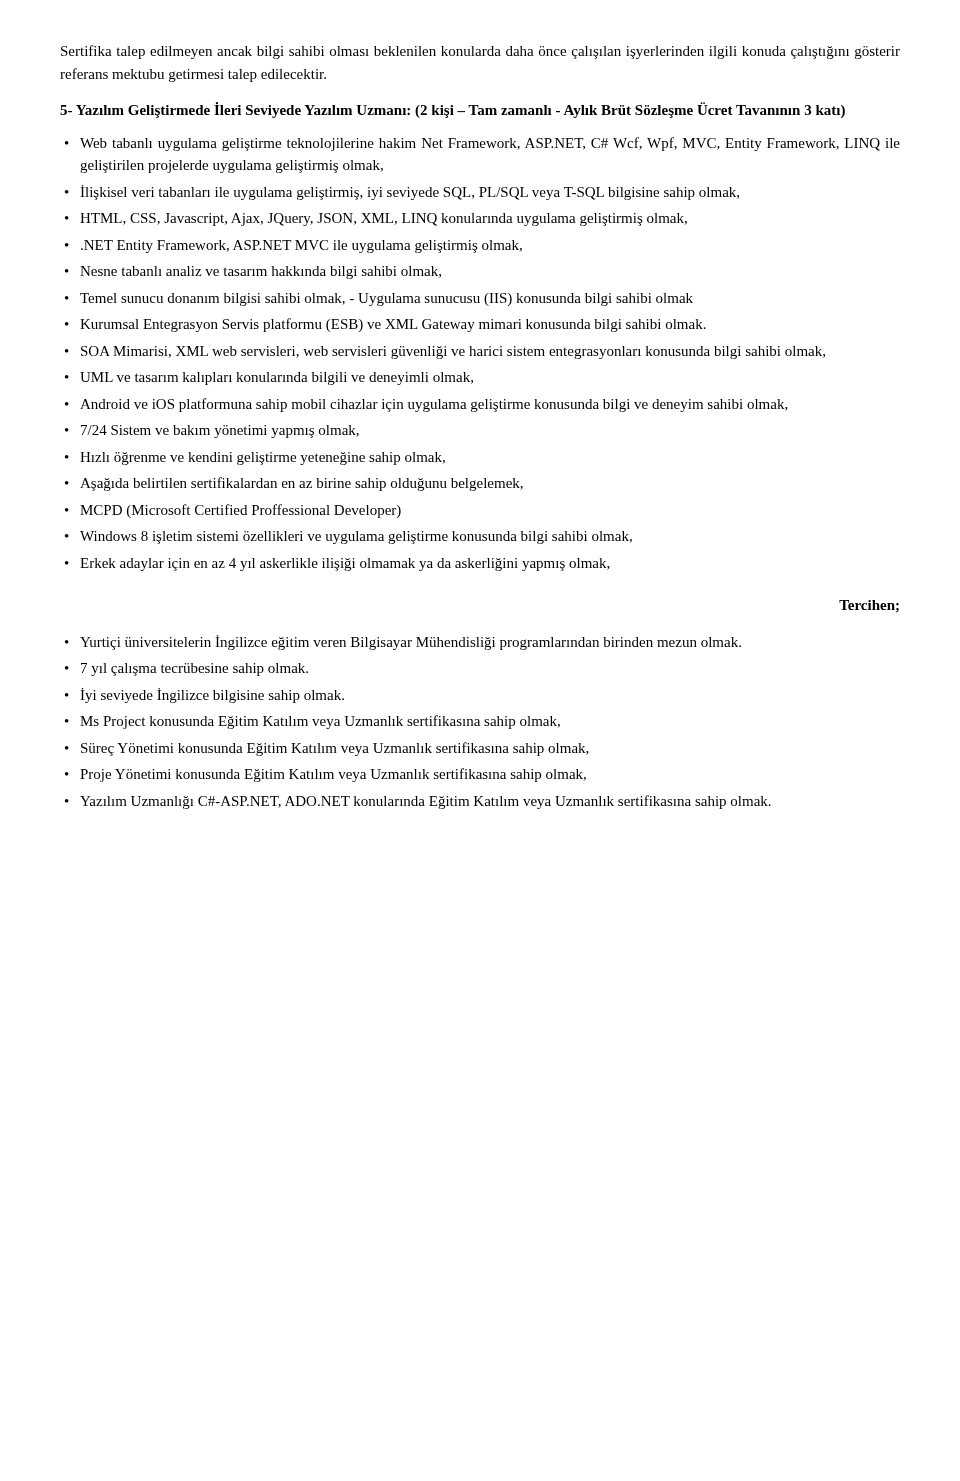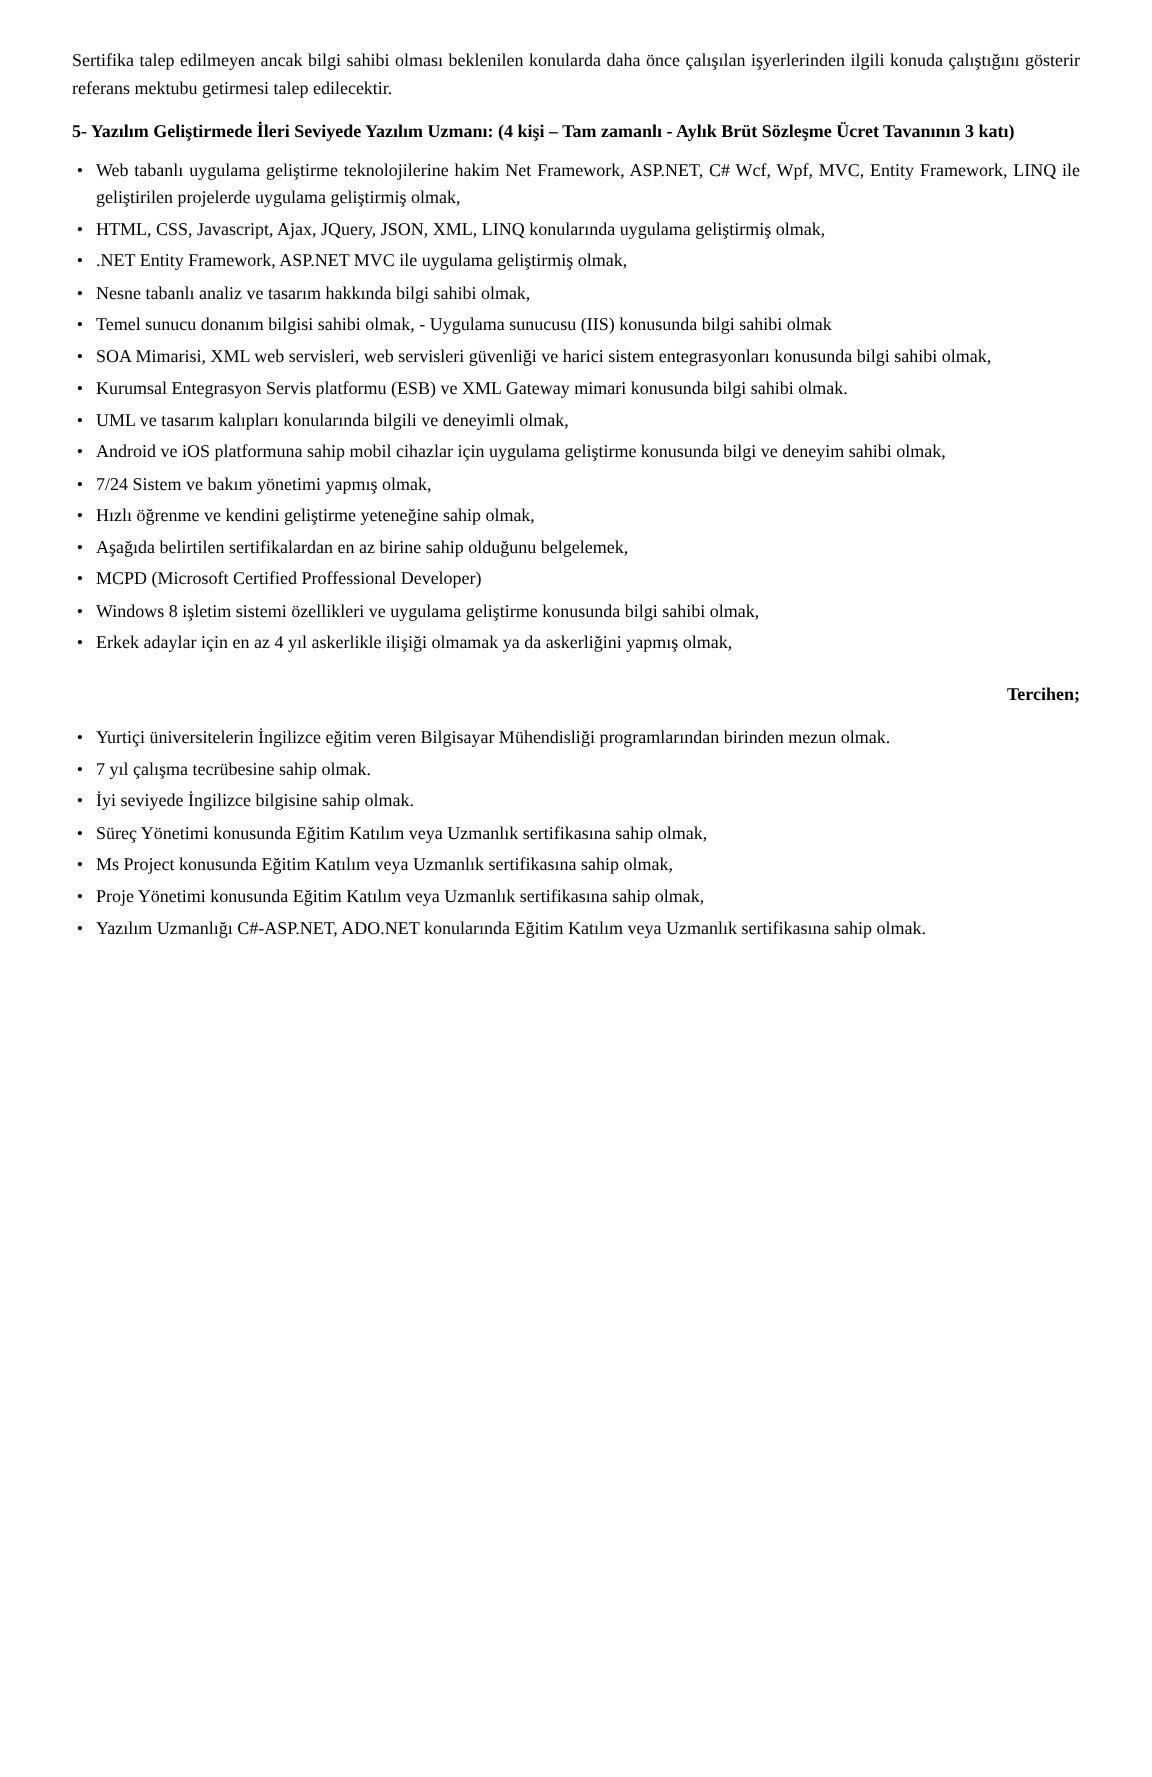--- a/index.html
+++ b/index.html
@@ -53,44 +53,45 @@
     }
   </style>
 </head>
 <body>
 
 <div>
   <p>Sertifika talep edilmeyen ancak bilgi sahibi olması beklenilen konularda daha önce çalışılan işyerlerinden ilgili konuda çalıştığını gösterir referans mektubu getirmesi talep edilecektir.</p>
 </div>
 
 <div class="section">
-  <span class="bold-title">5- Yazılım Geliştirmede İleri Seviyede Yazılım Uzmanı: (4 kişi – Tam zamanlı - Aylık Brüt Sözleşme Ücret Tavanının 3 katı)</span>
+  <span class="bold-title">5- Yazılım Geliştirmede İleri Seviyede Yazılım Uzmanı: (2 kişi – Tam zamanlı - Aylık Brüt Sözleşme Ücret Tavanının 3 katı)</span>
   <ul class="bullet-list" id="section5-bullets">
   <li>Web tabanlı uygulama geliştirme teknolojilerine hakim Net Framework, ASP.NET, C# Wcf, Wpf, MVC, Entity Framework, LINQ ile geliştirilen projelerde uygulama geliştirmiş olmak,</li>
+      <li>İlişkisel veri tabanları ile uygulama geliştirmiş, iyi seviyede SQL, PL/SQL veya T-SQL bilgisine sahip olmak,</li>
       <li>HTML, CSS, Javascript, Ajax, JQuery, JSON, XML, LINQ konularında uygulama geliştirmiş olmak,</li>
       <li>.NET Entity Framework, ASP.NET MVC ile uygulama geliştirmiş olmak,</li>
       <li>Nesne tabanlı analiz ve tasarım hakkında bilgi sahibi olmak,</li>
       <li>Temel sunucu donanım bilgisi sahibi olmak, - Uygulama sunucusu (IIS) konusunda bilgi sahibi olmak</li>
+      <li>Kurumsal Entegrasyon Servis platformu (ESB) ve XML Gateway mimari konusunda bilgi sahibi olmak.</li>
       <li>SOA Mimarisi, XML web servisleri, web servisleri güvenliği ve harici sistem entegrasyonları konusunda bilgi sahibi olmak,</li>
-      <li>Kurumsal Entegrasyon Servis platformu (ESB) ve XML Gateway mimari konusunda bilgi sahibi olmak.</li>
       <li>UML ve tasarım kalıpları konularında bilgili ve deneyimli olmak,</li>
       <li>Android ve iOS platformuna sahip mobil cihazlar için uygulama geliştirme konusunda bilgi ve deneyim sahibi olmak,</li>
       <li>7/24 Sistem ve bakım yönetimi yapmış olmak,</li>
       <li>Hızlı öğrenme ve kendini geliştirme yeteneğine sahip olmak,</li>
       <li>Aşağıda belirtilen sertifikalardan en az birine sahip olduğunu belgelemek,</li>
       <li>MCPD (Microsoft Certified Proffessional Developer)</li>
       <li>Windows 8 işletim sistemi özellikleri ve uygulama geliştirme konusunda bilgi sahibi olmak,</li>
       <li>Erkek adaylar için en az 4 yıl askerlikle ilişiği olmamak ya da askerliğini yapmış olmak,</li>
     </ul>
 </div>
 
 <div class="section">
   <span class="tercihen">Tercihen;</span>
   <ul class="bullet-list" id="tercihen-bullets">
   <li>Yurtiçi üniversitelerin İngilizce eğitim veren Bilgisayar Mühendisliği programlarından birinden mezun olmak.</li>
       <li>7 yıl çalışma tecrübesine sahip olmak.</li>
       <li>İyi seviyede İngilizce bilgisine sahip olmak.</li>
+      <li>Ms Project konusunda Eğitim Katılım veya Uzmanlık sertifikasına sahip olmak,</li>
       <li>Süreç Yönetimi konusunda Eğitim Katılım veya Uzmanlık sertifikasına sahip olmak,</li>
-      <li>Ms Project konusunda Eğitim Katılım veya Uzmanlık sertifikasına sahip olmak,</li>
       <li>Proje Yönetimi konusunda Eğitim Katılım veya Uzmanlık sertifikasına sahip olmak,</li>
       <li>Yazılım Uzmanlığı C#-ASP.NET, ADO.NET konularında Eğitim Katılım veya Uzmanlık sertifikasına sahip olmak.</li>
     </ul>
 </div>
 
 </body></html>

